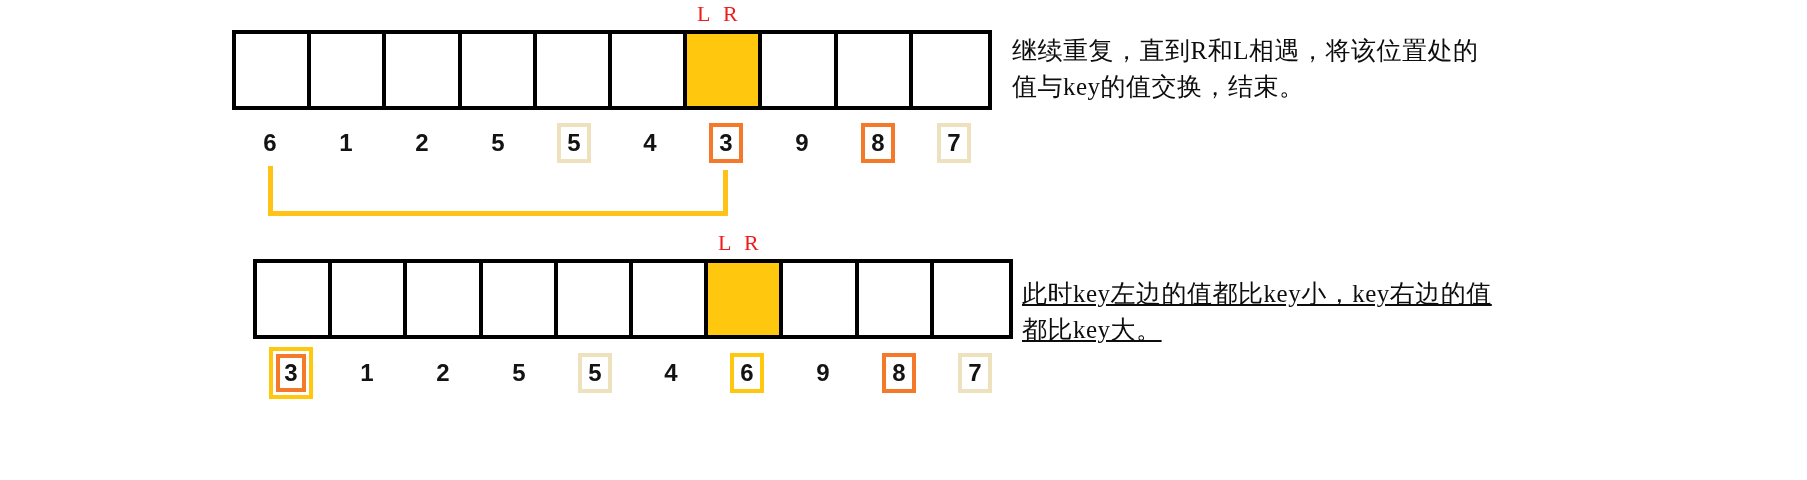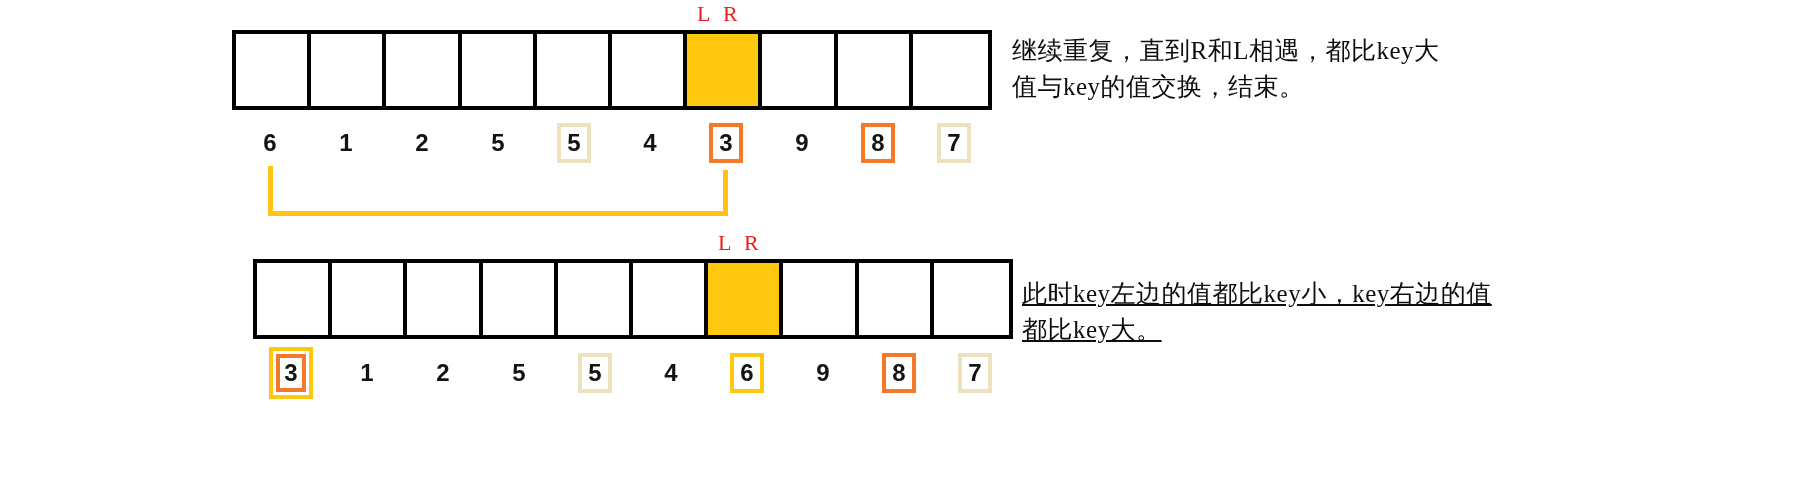--- a/index.html
+++ b/index.html
@@ -167,21 +167,21 @@
           <div class="value-box b-tan">7</div>
         </div>
       </div>
 
     <div class="connector">
       <div class="conn-seg" style="left: 268px; top: 166px;  width: 5px;  height: 50px;"></div>
       <div class="conn-seg" style="left: 268px; top: 211px;  width: 460px; height: 5px;"></div>
       <div class="conn-seg" style="left: 723px; top: 170px;  width: 5px;  height: 46px;"></div>
     </div>
 
-    <div class="caption" style="left: 1012px; top: 33px; width: 560px;">继续重复，直到R和L相遇，都比key大
+    <div class="caption" style="left: 1012px; top: 33px; width: 560px;">继续重复，直到R和L相遇，将该位置处的
 值与key的值交换，结束。</div>
   </div>
 
   <div class="diagram">
 
     <div class="lr-label" style="left: 718px; top: 232px;">L R</div>
 
     <div class="cells" id="cells-bottom" style="left: 253px; top: 259px; width: 760px; height: 80px;">
         <div class="cell"></div>
         <div class="cell"></div>

